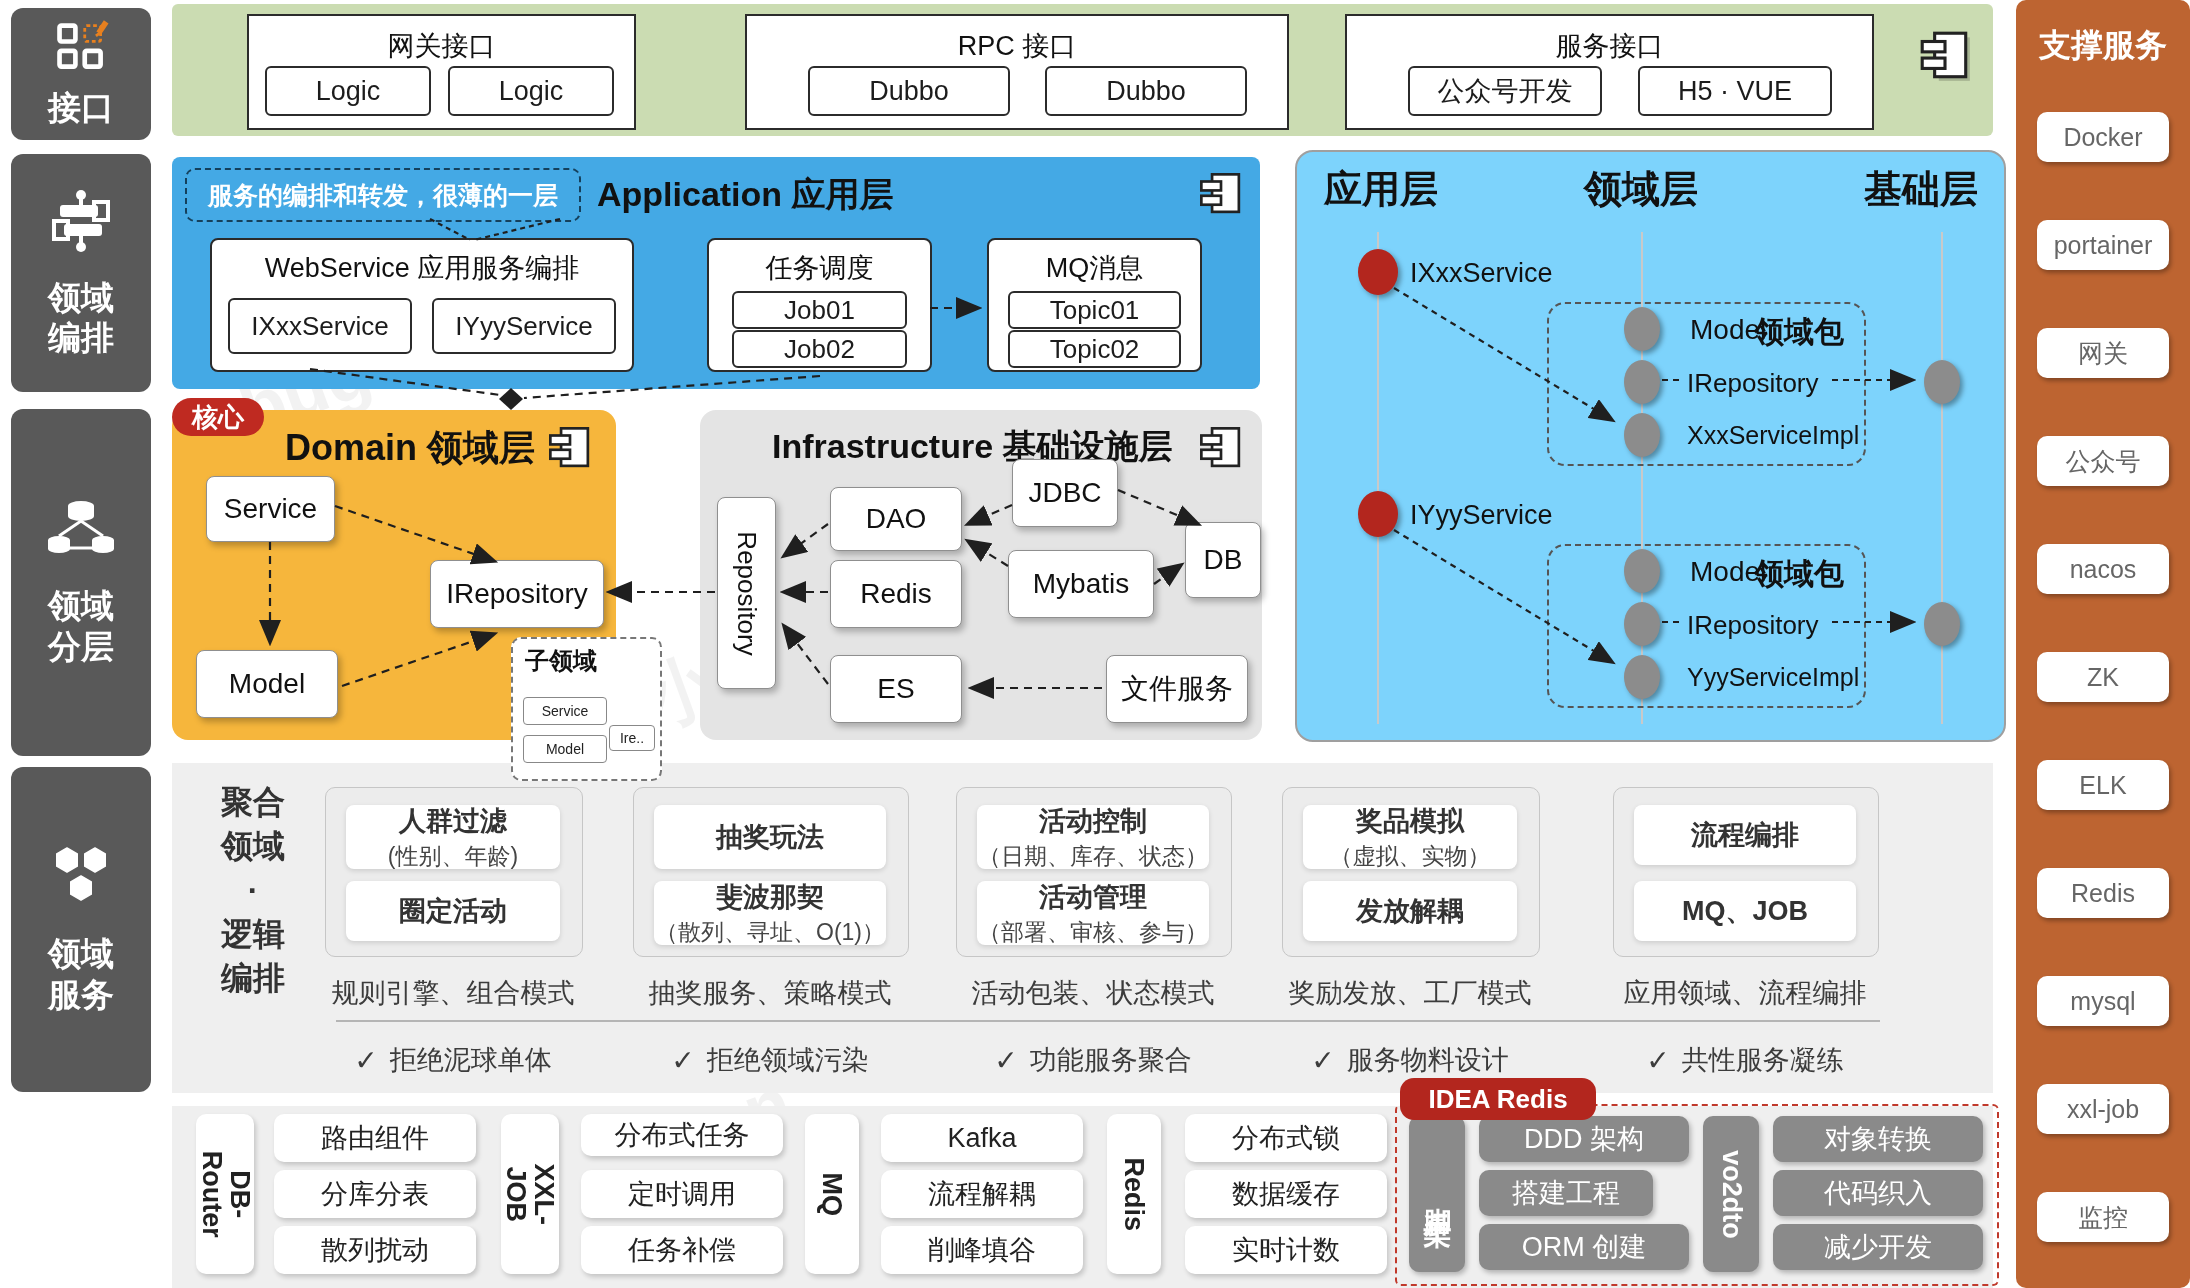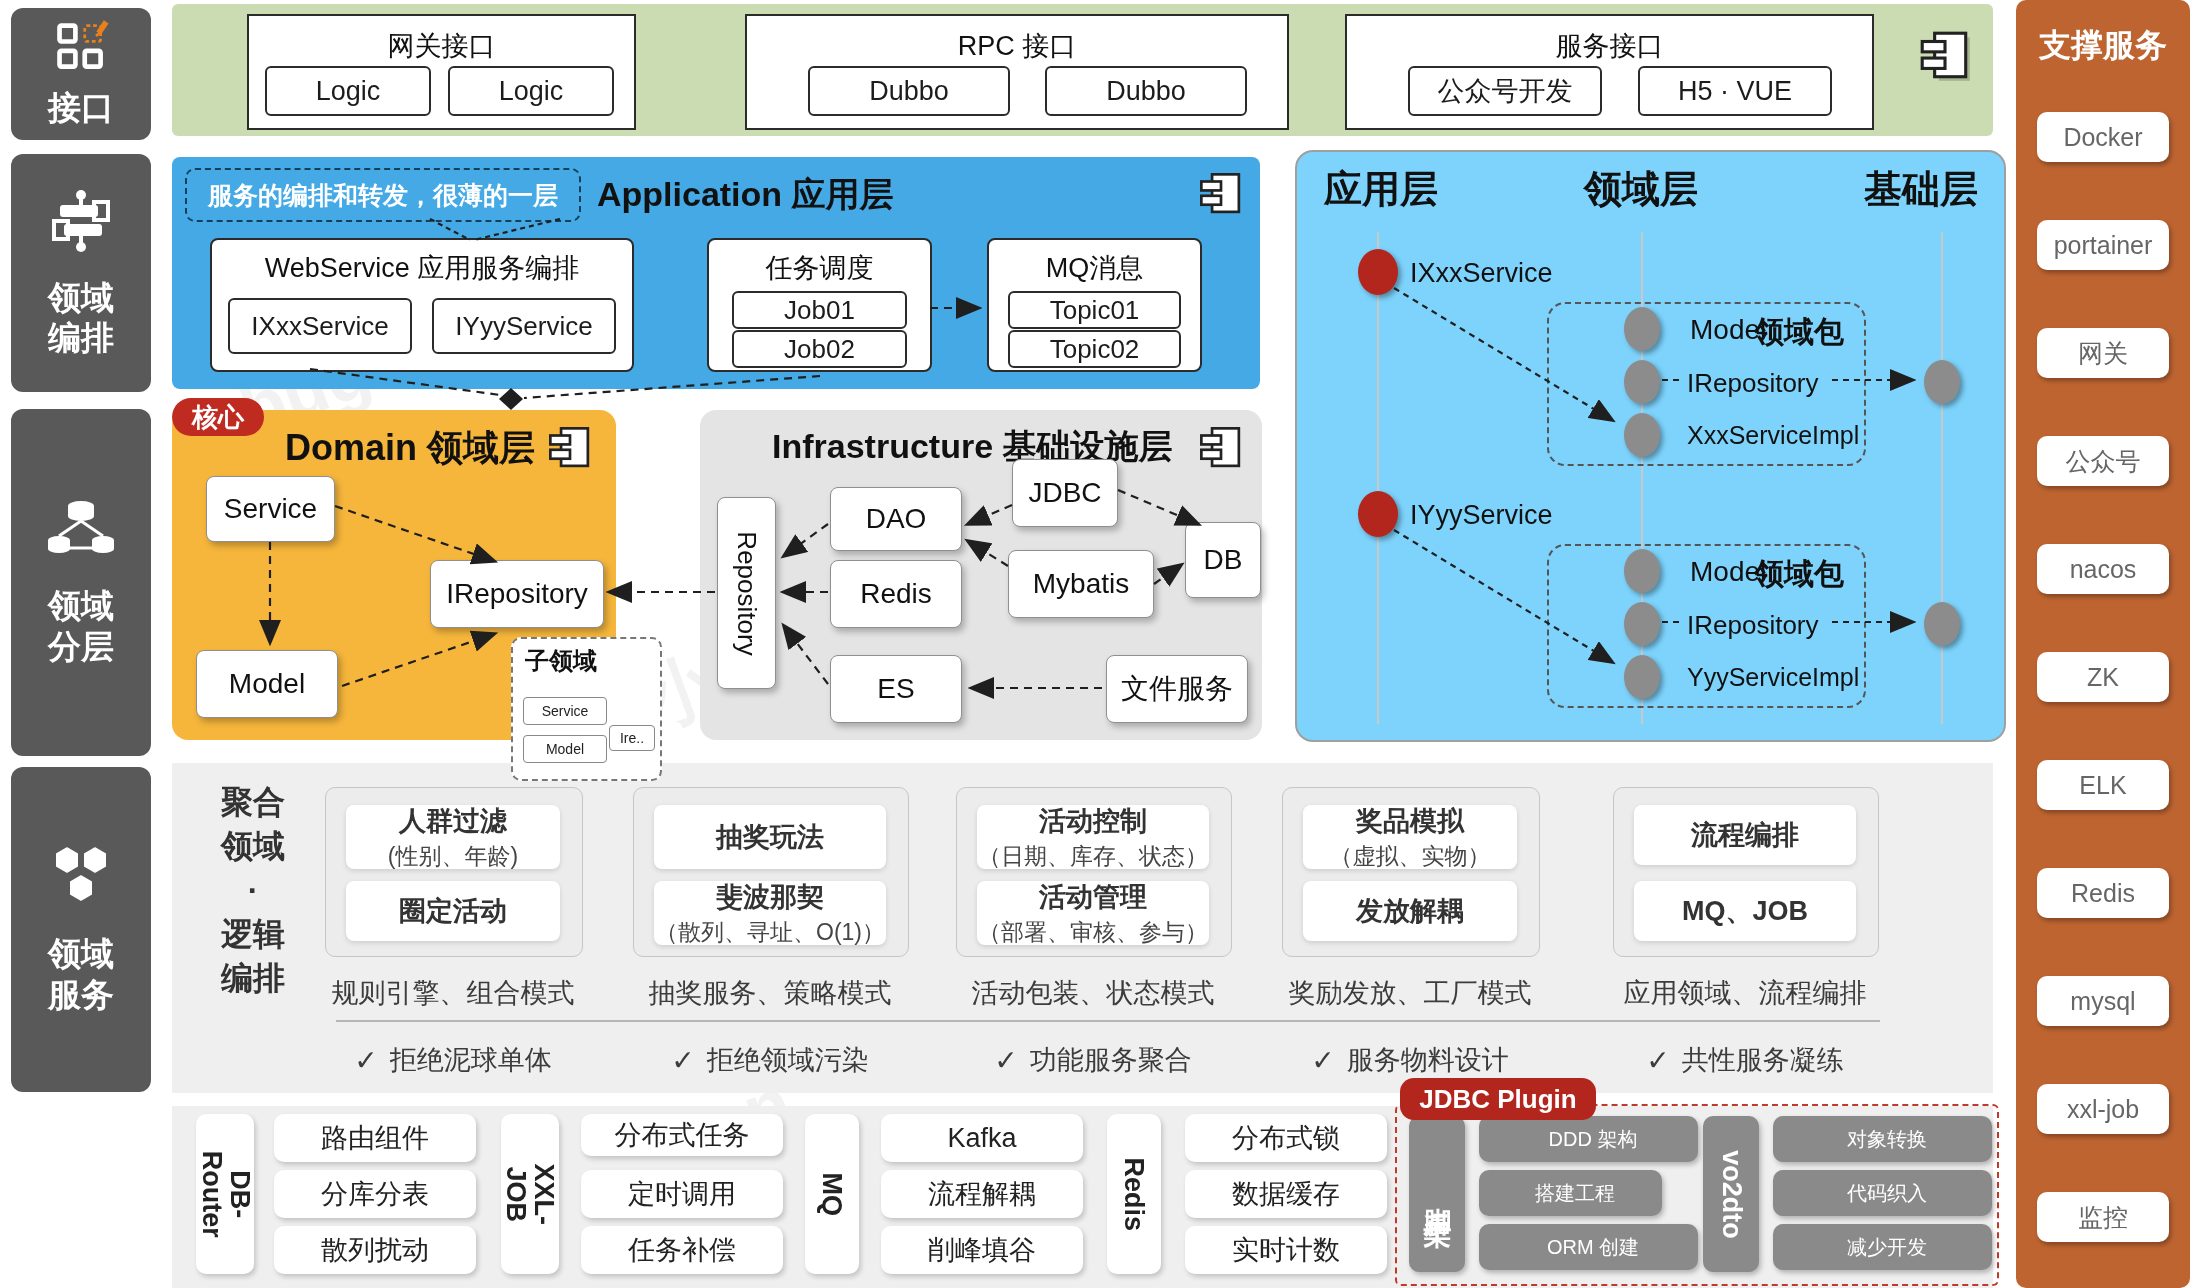--- a/index.html
+++ b/index.html
@@ -70,21 +70,21 @@
          font-size:27px;color:#3c3c3c;white-space:nowrap;}
   .check .mk{font-size:28px;color:#3c3c3c;}
   
   .cbox{position:absolute;background:#fff;border-radius:10px;box-shadow:2px 3px 5px rgba(0,0,0,.18);
         display:flex;align-items:center;justify-content:center;font-size:27px;color:#222;white-space:nowrap;}
   .vlab{position:absolute;background:#fff;border-radius:10px;box-shadow:2px 3px 5px rgba(0,0,0,.18);
         display:flex;align-items:center;justify-content:center;overflow:visible;}
   .vlab>span{transform:rotate(90deg);font-weight:bold;font-size:27px;color:#222;width:150px;
              text-align:center;line-height:1.05;}
   .gbox{position:absolute;background:#8a8a8a;border-radius:10px;box-shadow:2px 3px 5px rgba(0,0,0,.25);
-        display:flex;align-items:center;justify-content:center;font-size:20px;color:#fff;white-space:nowrap;padding-left:9px;}
+        display:flex;align-items:center;justify-content:center;font-size:27px;color:#fff;white-space:nowrap;}
   .gvlab{position:absolute;background:#8a8a8a;border-radius:10px;box-shadow:2px 3px 5px rgba(0,0,0,.25);
          display:flex;align-items:center;justify-content:center;}
   .gvlab>span.cjk{writing-mode:vertical-rl;font-weight:bold;font-size:28px;color:#fff;letter-spacing:6px;}
   .gvlab>span.rot{transform:rotate(90deg);font-weight:bold;font-size:27px;color:#fff;width:150px;text-align:center;}
   .idea-box{position:absolute;border:2px dashed #c0392b;border-radius:6px;}
   .idea-badge{position:absolute;background:#b3261e;color:#fff;font-weight:bold;font-size:26px;
               border-radius:14px;display:flex;align-items:center;justify-content:center;z-index:6;}
   
   .rsb{position:absolute;left:2016px;top:0;width:174px;height:1288px;background:#bd6431;border-radius:10px;}
   .rsb-title{position:absolute;left:0;right:0;top:24px;text-align:center;color:#fff;font-weight:bold;font-size:32px;}
@@ -405,21 +405,21 @@
   <div class="cbox" style="left:881px;top:1170px;width:202px;height:48px;">流程解耦</div>
   <div class="cbox" style="left:881px;top:1226px;width:202px;height:48px;">削峰填谷</div>
 
   <div class="vlab" style="left:1107px;top:1114px;width:54px;height:160px;">
     <span>Redis</span>
   </div>
   <div class="cbox" style="left:1185px;top:1114px;width:202px;height:48px;">分布式锁</div>
   <div class="cbox" style="left:1185px;top:1170px;width:202px;height:48px;">数据缓存</div>
   <div class="cbox" style="left:1185px;top:1226px;width:202px;height:48px;">实时计数</div>
 
-  <div class="idea-badge" style="left:1400px;top:1078px;width:196px;height:42px;">JDBC Plugin</div>
+  <div class="idea-badge" style="left:1400px;top:1078px;width:196px;height:42px;">IDEA Redis</div>
   <div class="idea-box" style="left:1395px;top:1104px;width:600px;height:178px;"></div>
 
   <div class="gvlab" style="left:1409px;top:1116px;width:56px;height:156px;">
     <span class="cjk">脚手架</span>
   </div>
   <div class="gbox" style="left:1479px;top:1116px;width:210px;height:46px;">DDD 架构</div>
   <div class="gbox" style="left:1479px;top:1170px;width:174px;height:46px;">搭建工程</div>
   <div class="gbox" style="left:1479px;top:1224px;width:210px;height:46px;">ORM 创建</div>
 
   <div class="gvlab" style="left:1703px;top:1116px;width:56px;height:156px;">

